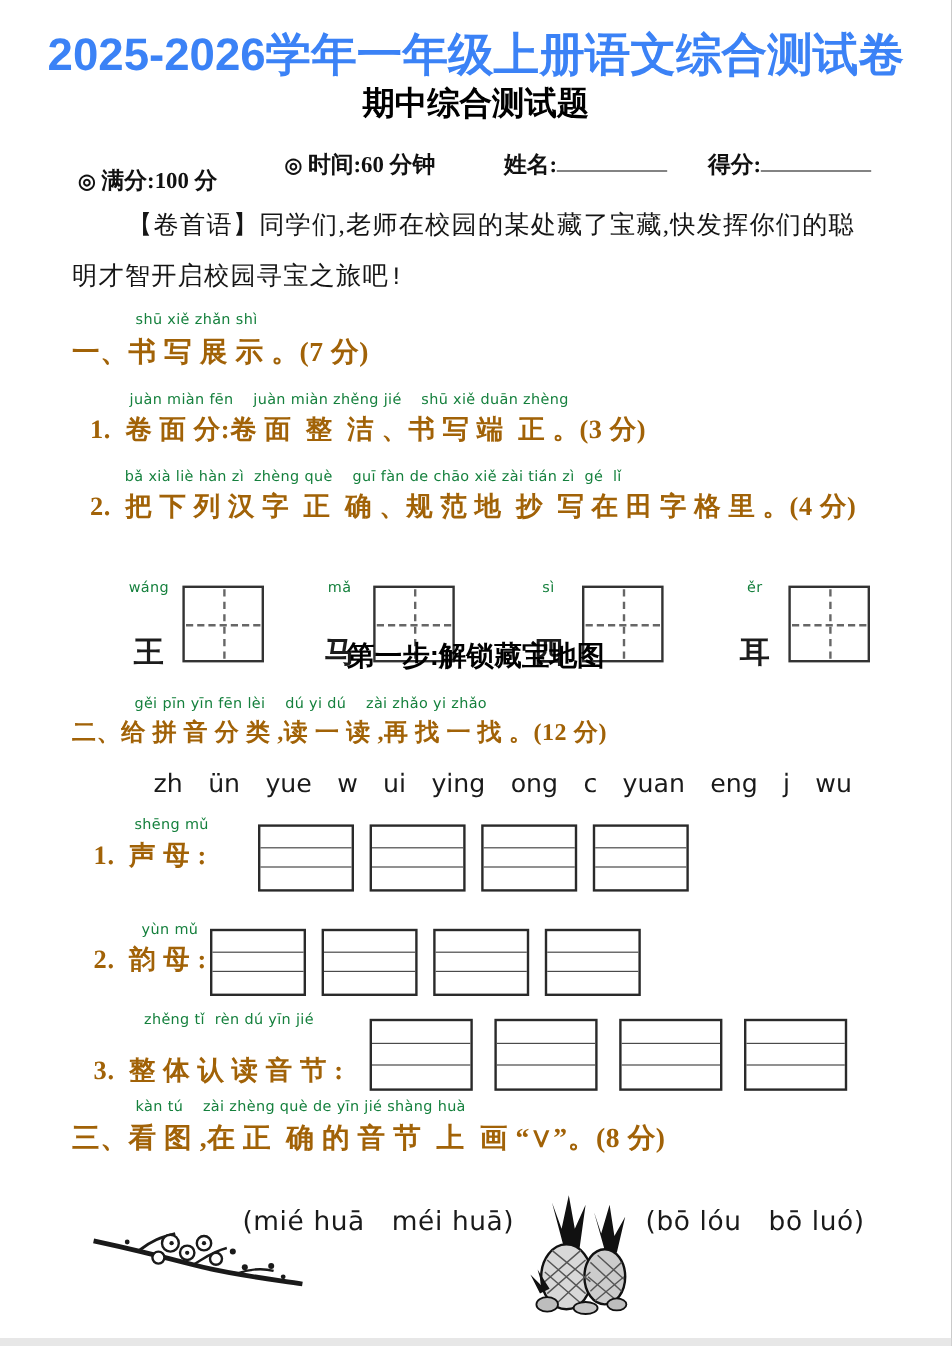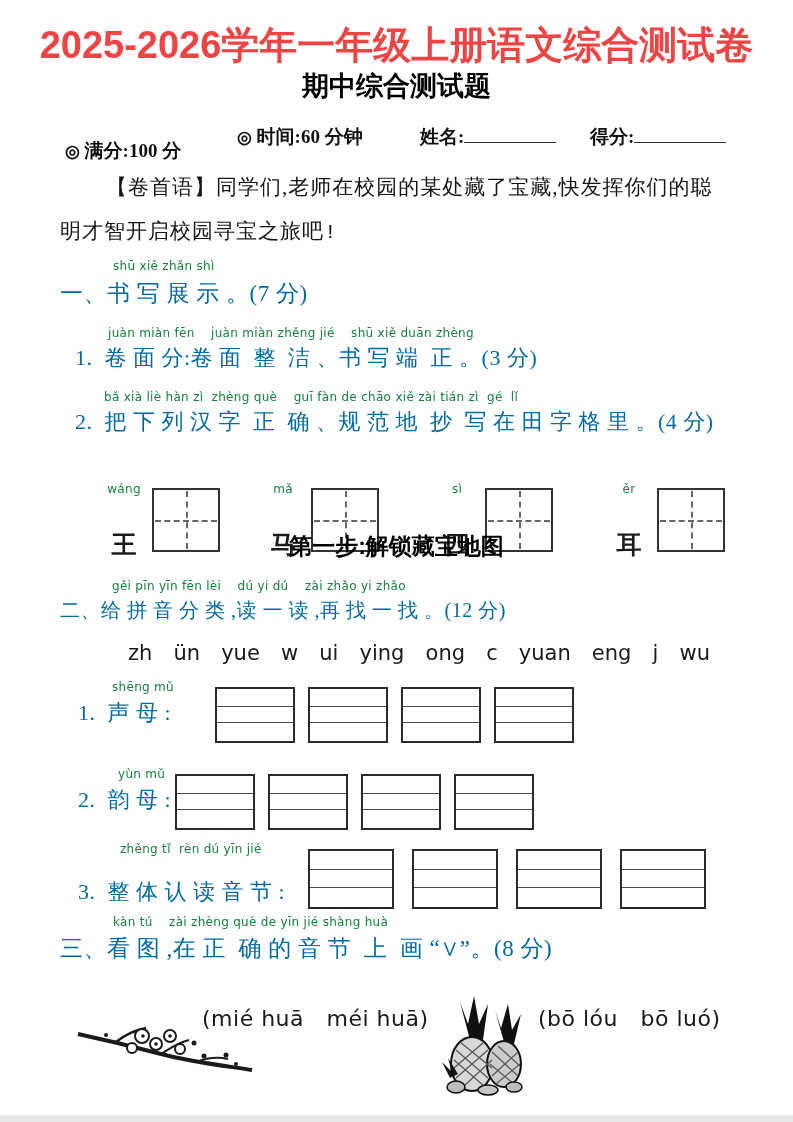--- a/index.html
+++ b/index.html
@@ -3,32 +3,32 @@
 <meta charset="utf-8">
 <style>
   html,body{margin:0;padding:0;background:#9e9e9e;}
   .page{
     position:relative;width:793px;height:1122px;margin:0 auto;background:#ffffff;
     overflow:hidden;color:#1c1c1c;font-family:"Liberation Serif", serif;
   }
   .abs{position:absolute;white-space:pre;}
   .title{
     left:0;right:0;top:20px;text-align:center;font-family:"Liberation Sans", sans-serif;
-    font-weight:bold;font-size:38px;letter-spacing:0px;color:#ef4444;
+    font-weight:bold;font-size:38px;letter-spacing:0px;color:#3b82f6;
   }
   .subtitle{
     left:0;right:0;top:68px;text-align:center;font-family:"Liberation Sans", sans-serif;
     font-weight:bold;font-size:27px;color:#000;
   }
   .info{font-size:19px;font-weight:600;color:#111;}
   .info .bullet{font-size:17px;}
   .blank{display:inline-block;width:92px;height:17px;border-bottom:1.5px solid #333;vertical-align:baseline;}
   .intro{font-size:21px;line-height:30px;color:#151515;letter-spacing:1px;}
   .pinyin{font-family:"DejaVu Sans", sans-serif;font-size:12px;color:#15803d;letter-spacing:0.3px;}
-  .htext{font-size:22px;font-weight:400;color:#0369a1;letter-spacing:0.5px;}
+  .htext{font-size:22px;font-weight:700;color:#a16207;letter-spacing:0.5px;}
   .banner{left:0;right:0;top:531px;text-align:center;font-family:"Liberation Sans", sans-serif;
     font-weight:bold;font-size:23px;color:#000;}
   .syl-row{display:flex;justify-content:space-between;font-family:"DejaVu Sans", sans-serif;
     font-size:21px;color:#1a1a1a;width:582px;}
   
   .tzg-unit{display:flex;align-items:center;gap:7px;}
   .tzg-label{text-align:center;min-width:42px;}
   .tzg-label .hanzi{font-size:25px;font-weight:600;line-height:26px;}
   .tzg{width:64px;height:60px;border:2px solid #333;position:relative;background:#fff;}
   .tzg-v{position:absolute;left:50%;top:1px;bottom:1px;width:0;border-left:2px dashed #666;}

